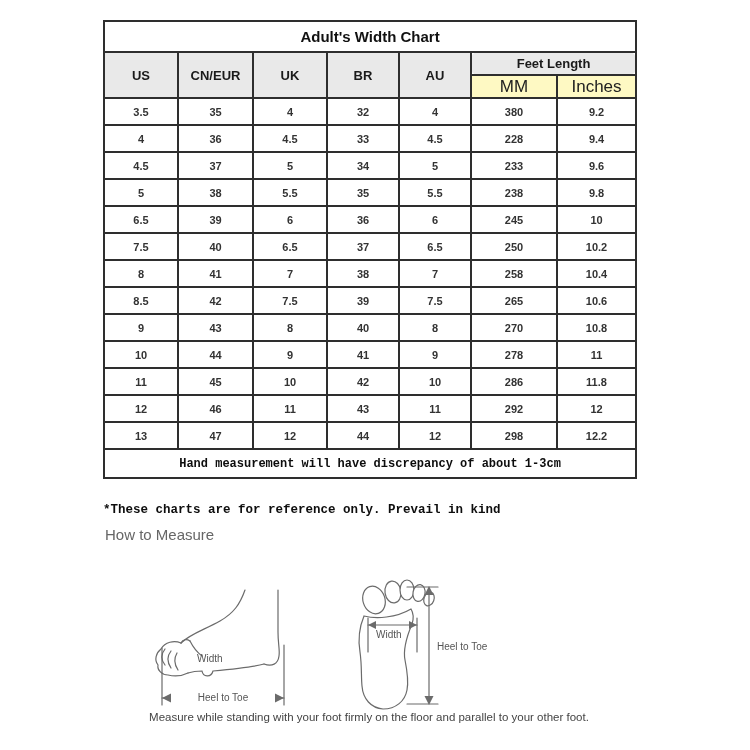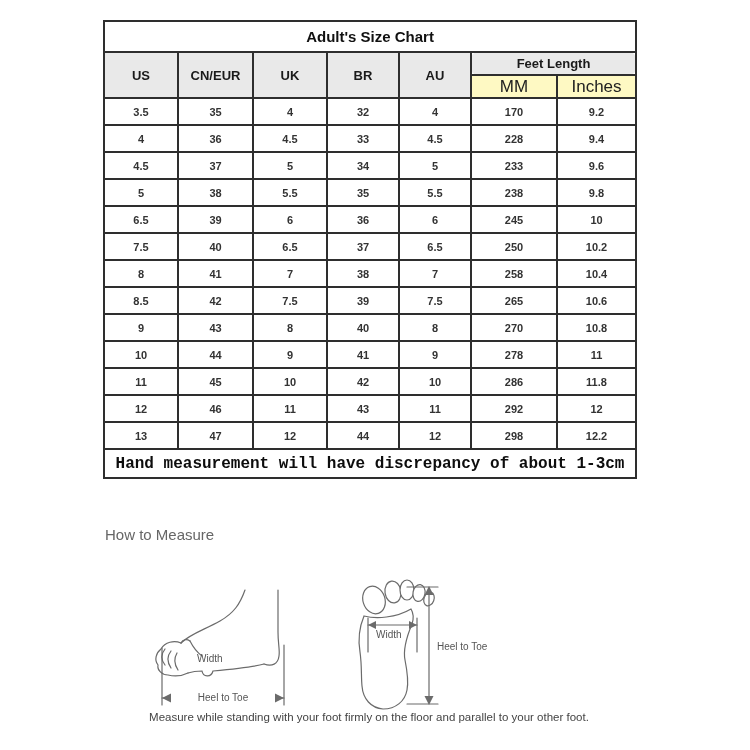--- a/index.html
+++ b/index.html
@@ -16,21 +16,21 @@
     border:2px solid #2e2e2e;text-align:center;vertical-align:middle;padding:0;
     overflow:hidden;white-space:nowrap;
   }
   .title-cell{height:29px;font-size:15px;font-weight:bold;color:#111;background:#fff;}
   .col-head{background:#e9e9e9;font-size:13px;font-weight:bold;color:#1a1a1a;}
   .feet-head{height:21px;border-radius:7px;}
   .sub-head{background:#fef9c3;font-size:17px;font-weight:normal;color:#222;height:21px;}
   tbody td{height:25px;font-size:11px;font-weight:bold;color:#333;background:#fff;}
   .footnote-cell{
     height:27px;font-family:"Liberation Mono",monospace;
-    font-size:16px;font-weight:bold;color:#0d0d0d;letter-spacing:0;
+    font-size:12px;font-weight:bold;color:#0d0d0d;letter-spacing:0;
   }
 
   
   .ref-note{
     position:absolute;left:103px;top:503px;
     font-family:"Liberation Mono",monospace;font-size:12.5px;font-weight:bold;color:#0d0d0d;
   }
   .htm-heading{position:absolute;left:105px;top:526px;font-size:15px;color:#666;}
   .htm-intro{position:absolute;left:105px;top:550px;font-size:11px;color:#595959;}
   .caption{
@@ -60,21 +60,21 @@
       <col style="width:74px">
         <col style="width:75px">
         <col style="width:74px">
       <col style="width:72px">
         <col style="width:72px">
         <col style="width:86px">
       <col style="width:79px">
     </colgroup>
     <thead>
       <tr>
-        <th class="title-cell" colspan="7">Adult's Size Chart</th>
+        <th class="title-cell" colspan="7">Adult's Width Chart</th>
       </tr>
       <tr>
         <th class="col-head" rowspan="2">US</th>
         <th class="col-head" rowspan="2">CN/EUR</th>
         <th class="col-head" rowspan="2">UK</th>
         <th class="col-head" rowspan="2">BR</th>
         <th class="col-head" rowspan="2">AU</th>
         <th class="col-head feet-head" colspan="2">Feet Length</th>
       </tr>
       <tr>
@@ -82,21 +82,21 @@
         <th class="sub-head">Inches</th>
       </tr>
     </thead>
     <tbody id="size-rows">
         <tr>
           <td>3.5</td>
           <td>35</td>
           <td>4</td>
           <td>32</td>
           <td>4</td>
-          <td>170</td>
+          <td>380</td>
           <td>9.2</td>
         </tr>
         <tr>
           <td>4</td>
           <td>36</td>
           <td>4.5</td>
           <td>33</td>
           <td>4.5</td>
           <td>228</td>
           <td>9.4</td>
@@ -201,20 +201,21 @@
           <td>12.2</td>
         </tr>
       </tbody>
     <tfoot>
       <tr>
         <td class="footnote-cell" colspan="7">Hand measurement will have discrepancy of about 1-3cm</td>
       </tr>
     </tfoot>
   </table>
 
+  <div class="ref-note">*These charts are for reference only. Prevail in kind</div>
 
   <div class="htm-heading">How to Measure</div>
 
 
   <svg class="svg-side" viewBox="0 0 145 142" aria-hidden="true">
 
     <path d="M95,20 C90,34 84,43 70,51 C54,60 40,64 31,73"></path>
 
     <path d="M31,73 C33,69 37,69 40,71"></path>
     <path d="M40,71 C44,79 48,83 52,86"></path>

